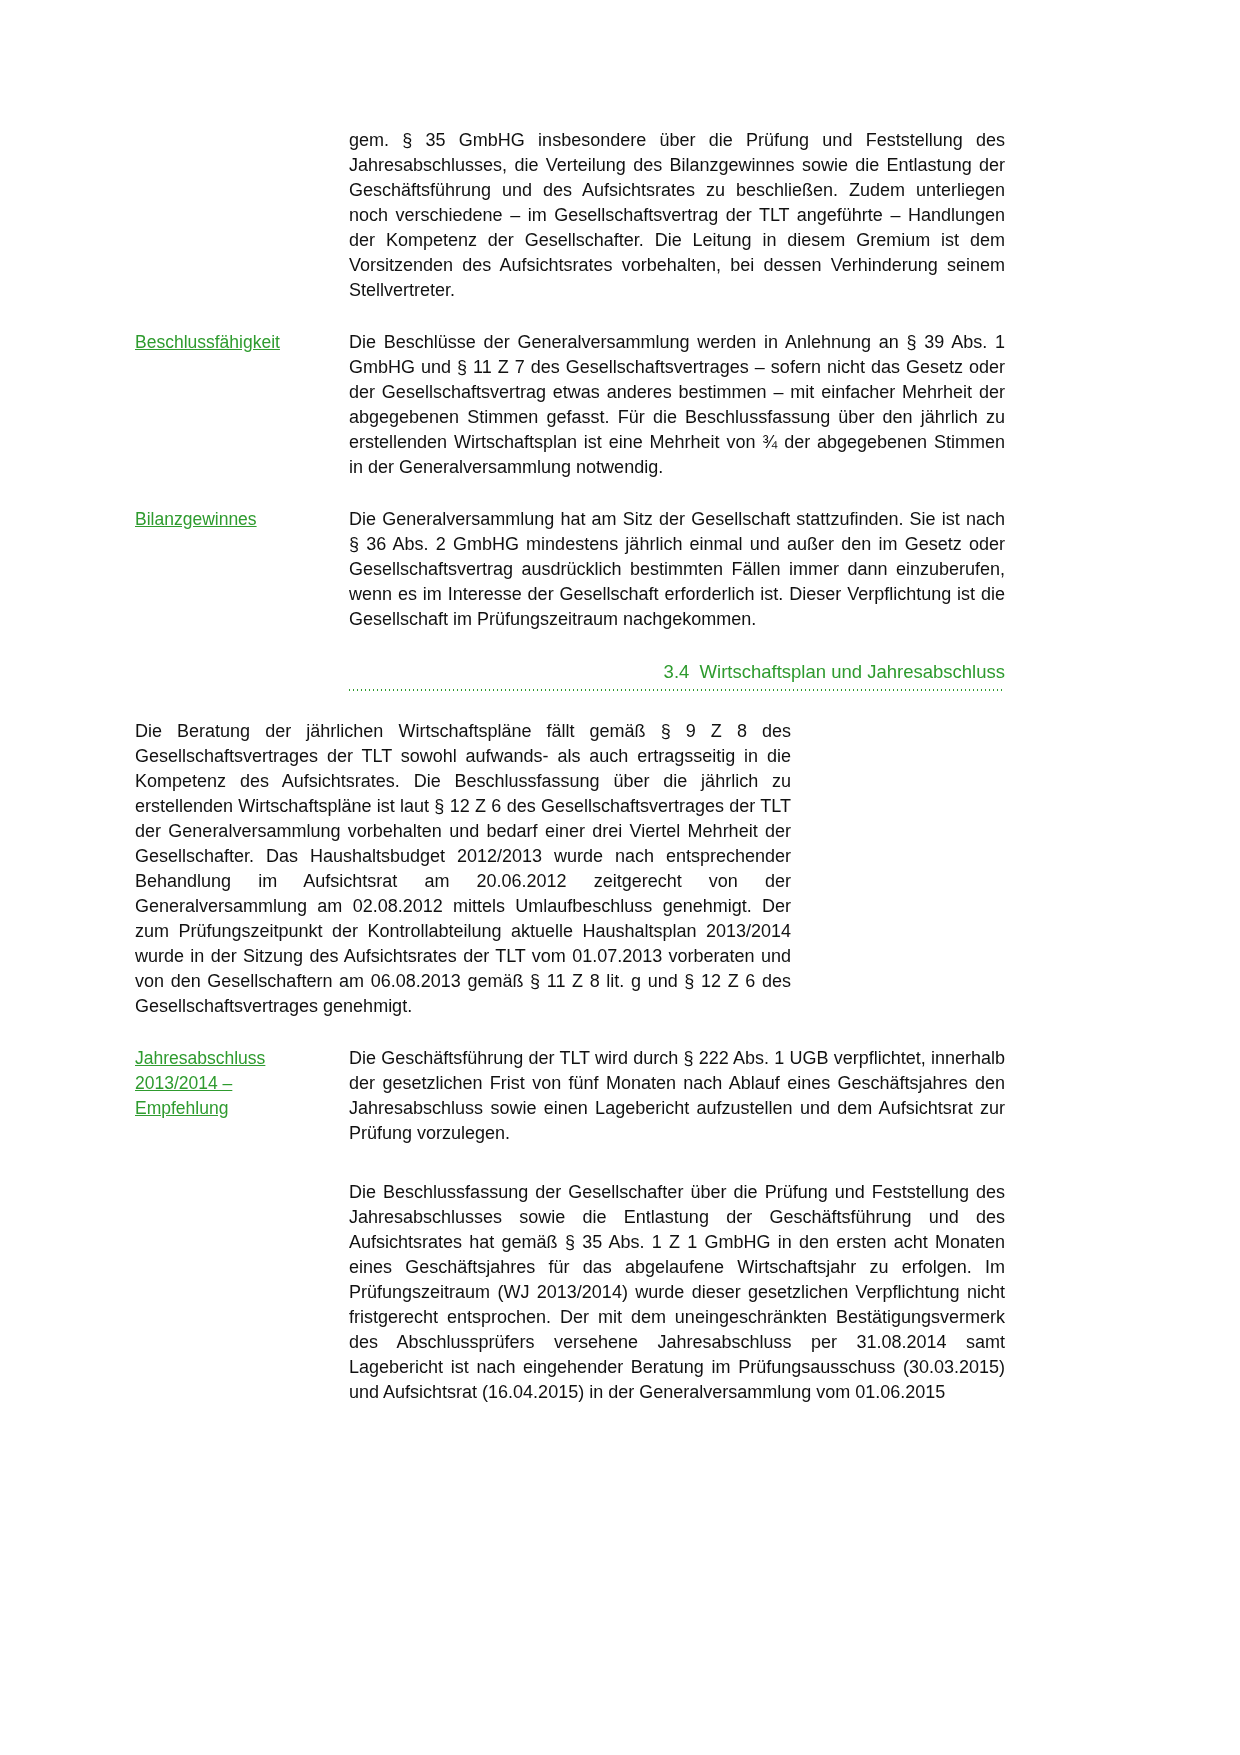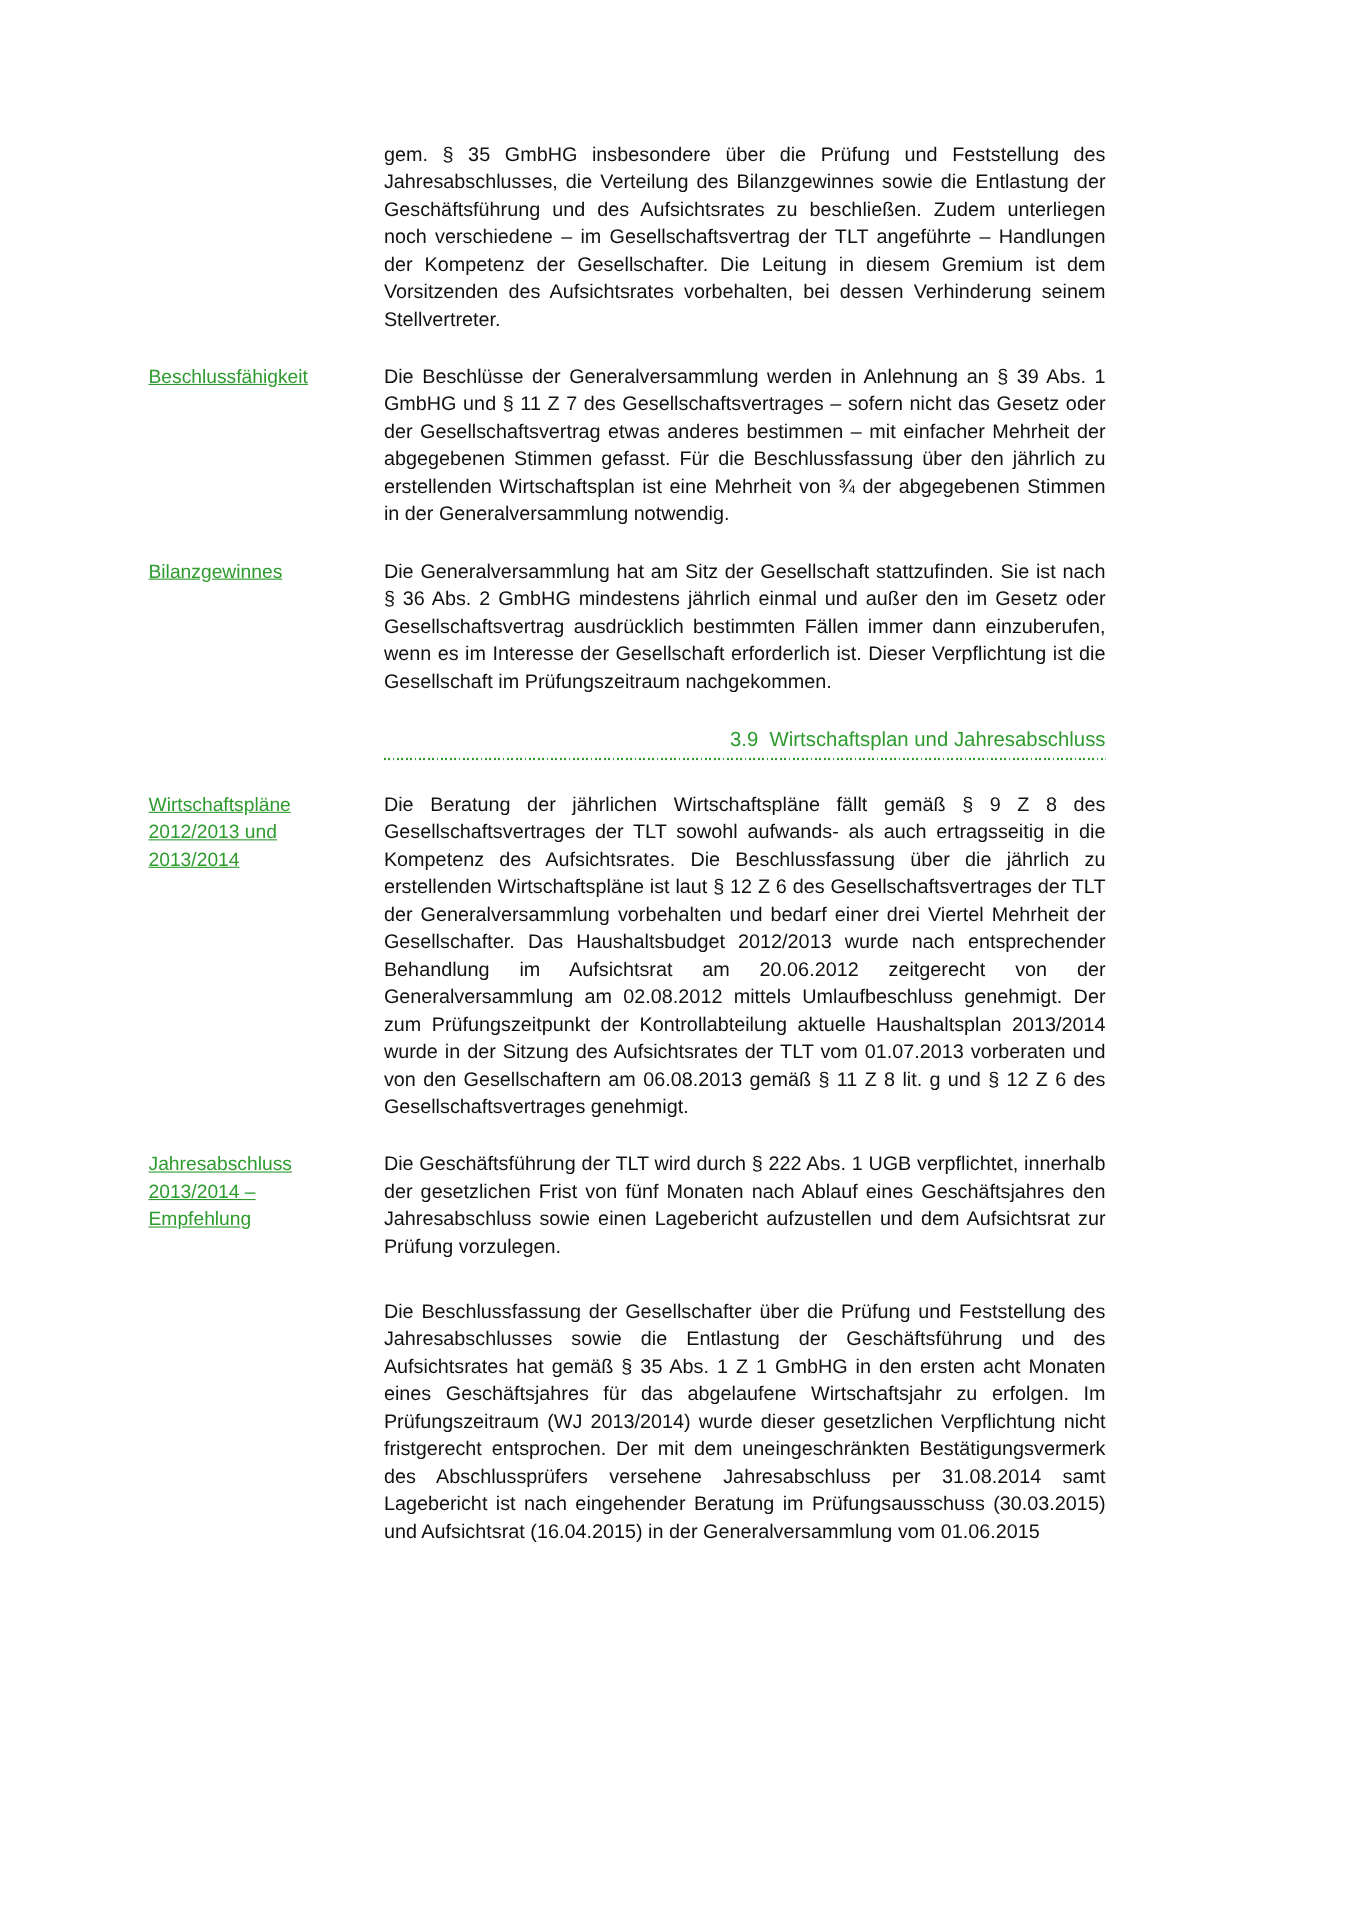--- a/index.html
+++ b/index.html
@@ -119,26 +119,25 @@
     </section>
 
     <section class="row">
       <div class="label">Bilanzgewinnes</div>
       <div class="body">
         <p>Die Generalversammlung hat am Sitz der Gesellschaft stattzufinden. Sie ist nach § 36 Abs. 2 GmbHG mindestens jährlich einmal und außer den im Gesetz oder Gesellschaftsvertrag ausdrücklich bestimmten Fällen immer dann einzuberufen, wenn es im Interesse der Gesellschaft erforderlich ist. Dieser Verpflichtung ist die Gesellschaft im Prüfungszeitraum nachgekommen.</p>
       </div>
     </section>
 
     <div class="heading-row">
-      <h2 class="heading">3.9  Wirtschaftsplan und Jahresabschluss</h2>
+      <h2 class="heading">3.4  Wirtschaftsplan und Jahresabschluss</h2>
       <div class="dotted heading-divider"></div>
     </div>
 
     <section class="row">
-      <div class="label">Wirtschaftspläne 2012/2013 und 2013/2014</div>
       <div class="body">
         <p>Die Beratung der jährlichen Wirtschaftspläne fällt gemäß § 9 Z 8 des Gesellschaftsvertrages der TLT sowohl aufwands- als auch ertragsseitig in die Kompetenz des Aufsichtsrates. Die Beschlussfassung über die jährlich zu erstellenden Wirtschaftspläne ist laut § 12 Z 6 des Gesellschaftsvertrages der TLT der Generalversammlung vorbehalten und bedarf einer drei Viertel Mehrheit der Gesellschafter. Das Haushaltsbudget 2012/2013 wurde nach entsprechender Behandlung im Aufsichtsrat am 20.06.2012 zeitgerecht von der Generalversammlung am 02.08.2012 mittels Umlaufbeschluss genehmigt. Der zum Prüfungszeitpunkt der Kontrollabteilung aktuelle Haushaltsplan 2013/2014 wurde in der Sitzung des Aufsichtsrates der TLT vom 01.07.2013 vorberaten und von den Gesellschaftern am 06.08.2013 gemäß § 11 Z 8 lit. g und § 12 Z 6 des Gesellschaftsvertrages genehmigt.</p>
       </div>
     </section>
 
     <section class="row">
       <div class="label">Jahresabschluss 2013/2014 – Empfehlung</div>
       <div class="body">
         <p>Die Geschäftsführung der TLT wird durch § 222 Abs. 1 UGB verpflichtet, innerhalb der gesetzlichen Frist von fünf Monaten nach Ablauf eines Geschäftsjahres den Jahresabschluss sowie einen Lagebericht aufzustellen und dem Aufsichtsrat zur Prüfung vorzulegen.</p>
         <p>Die Beschlussfassung der Gesellschafter über die Prüfung und Feststellung des Jahresabschlusses sowie die Entlastung der Geschäftsführung und des Aufsichtsrates hat gemäß § 35 Abs. 1 Z 1 GmbHG in den ersten acht Monaten eines Geschäftsjahres für das abgelaufene Wirtschaftsjahr zu erfolgen. Im Prüfungszeitraum (WJ 2013/2014) wurde dieser gesetzlichen Verpflichtung nicht fristgerecht entsprochen. Der mit dem uneingeschränkten Bestätigungsvermerk des Abschlussprüfers versehene Jahresabschluss per 31.08.2014 samt Lagebericht ist nach eingehender Beratung im Prüfungsausschuss (30.03.2015) und Aufsichtsrat (16.04.2015) in der Generalversammlung vom 01.06.2015</p>

